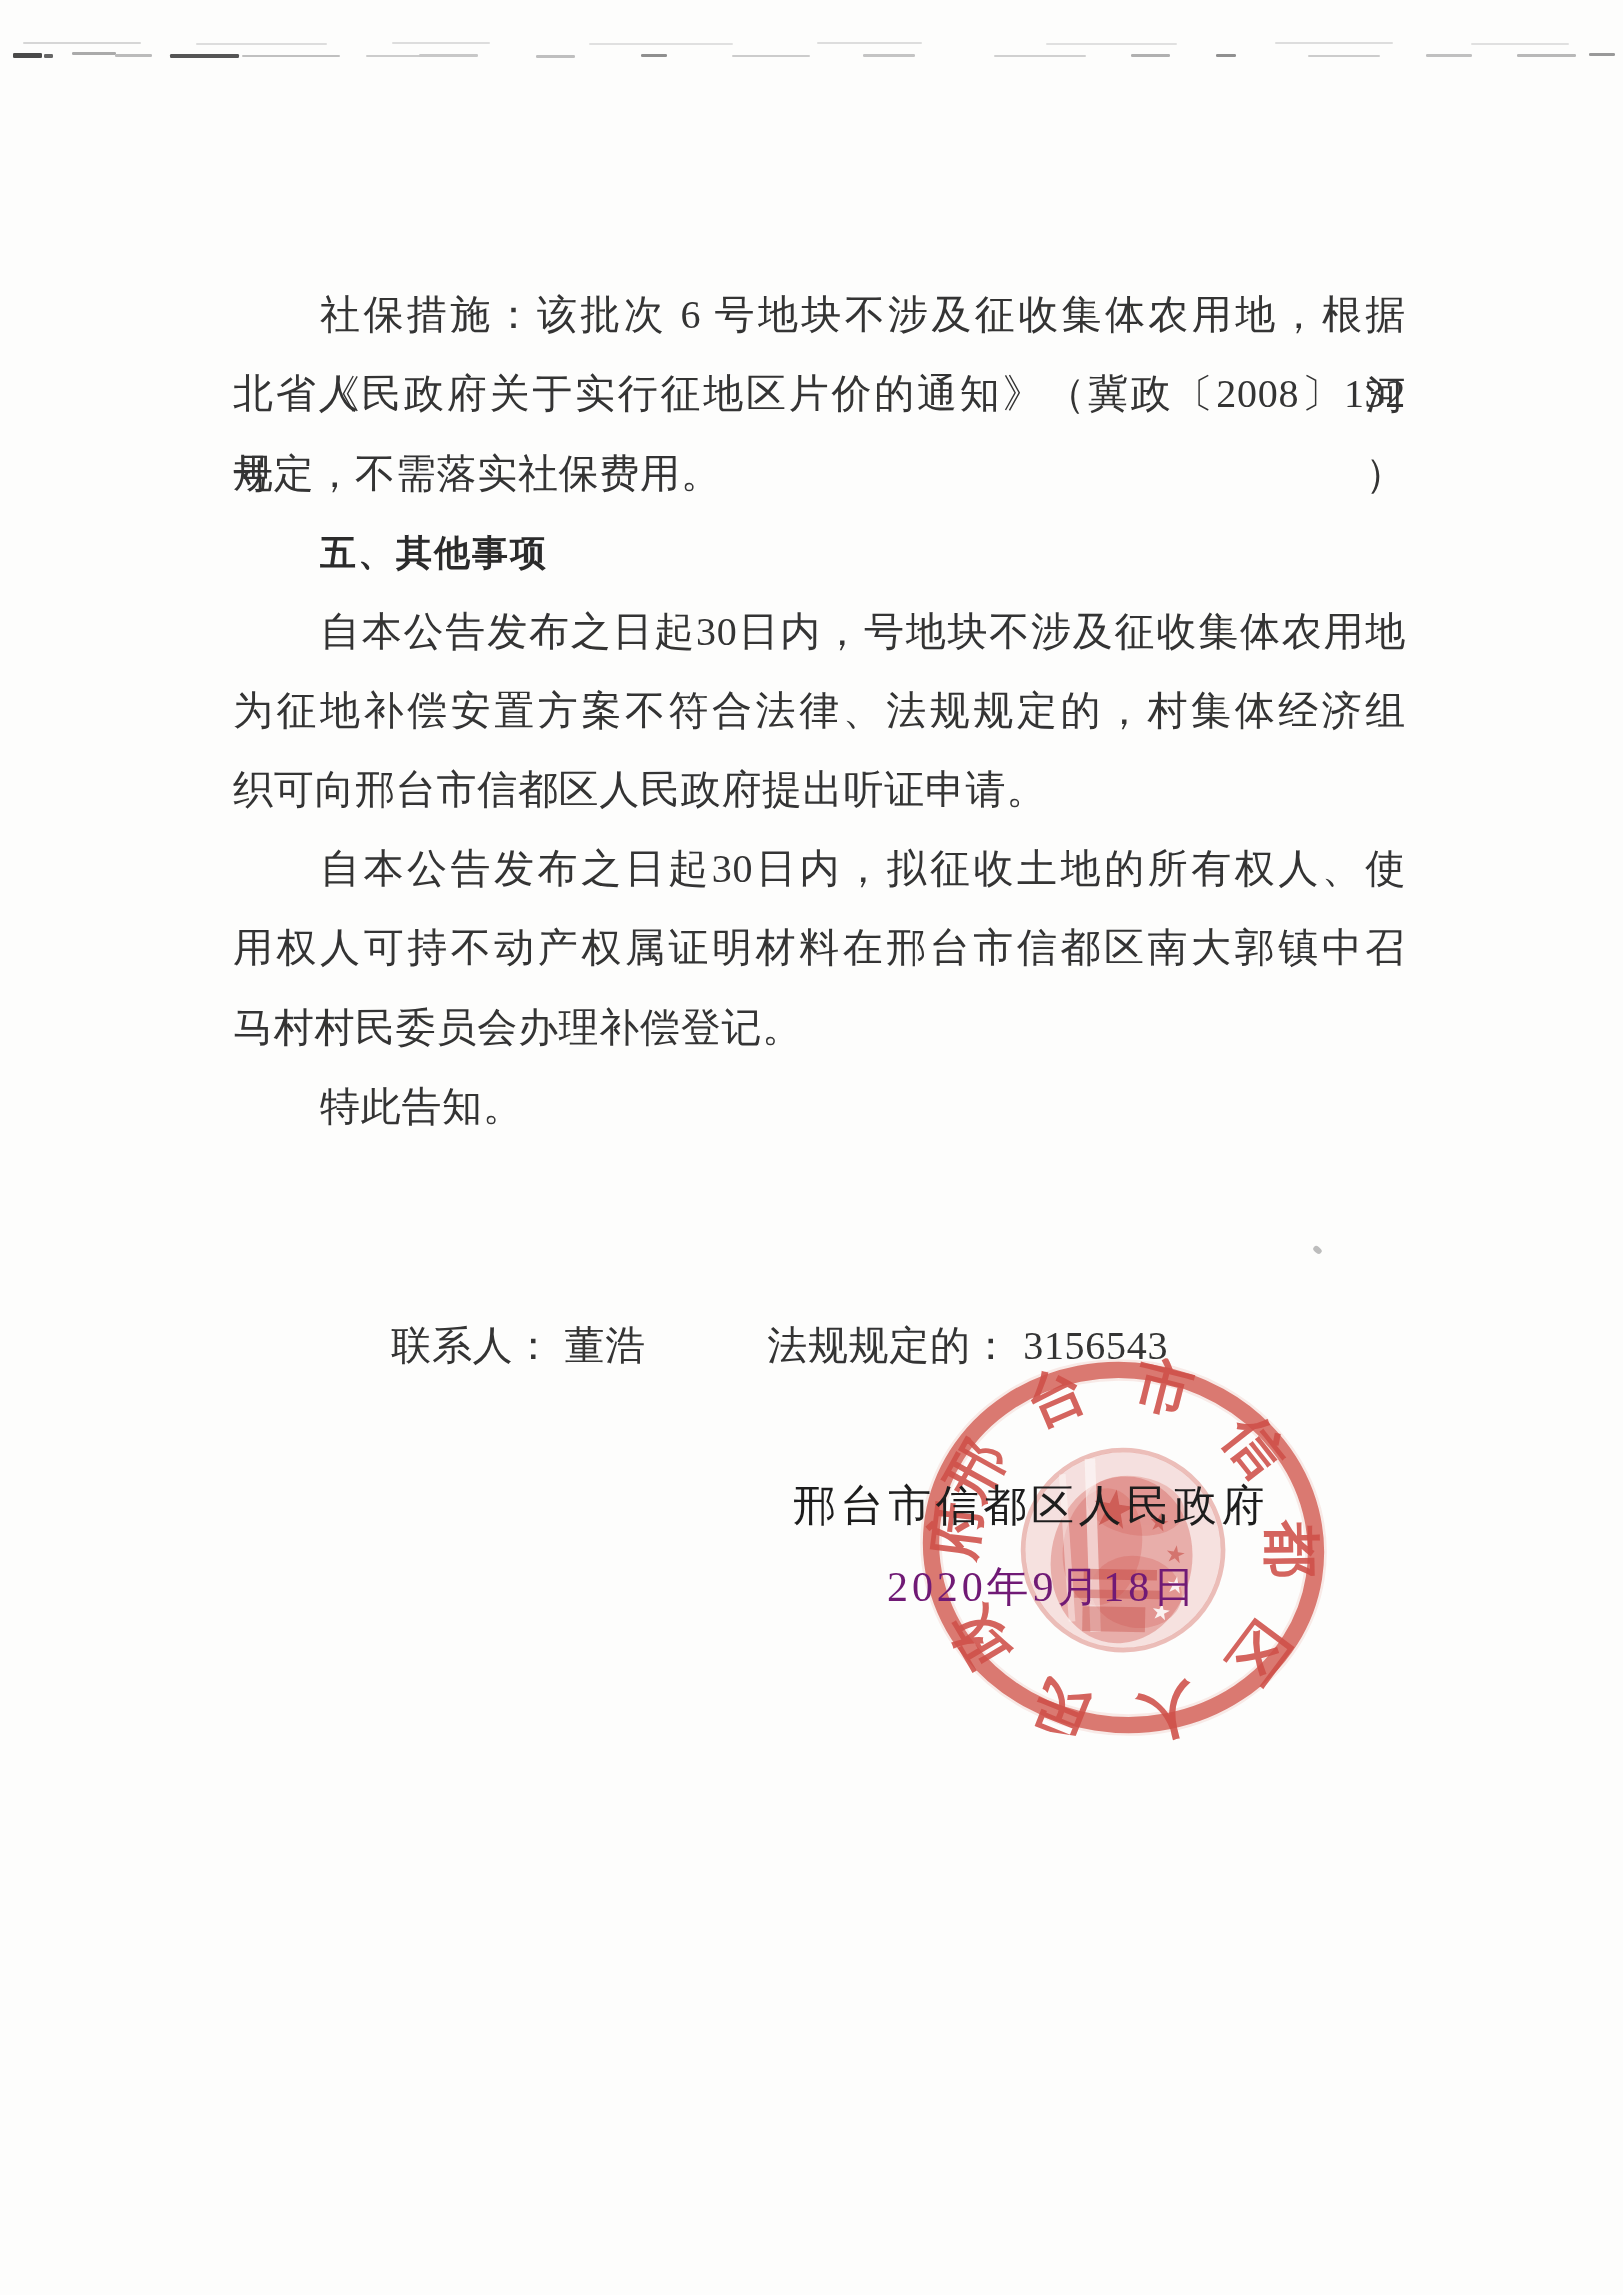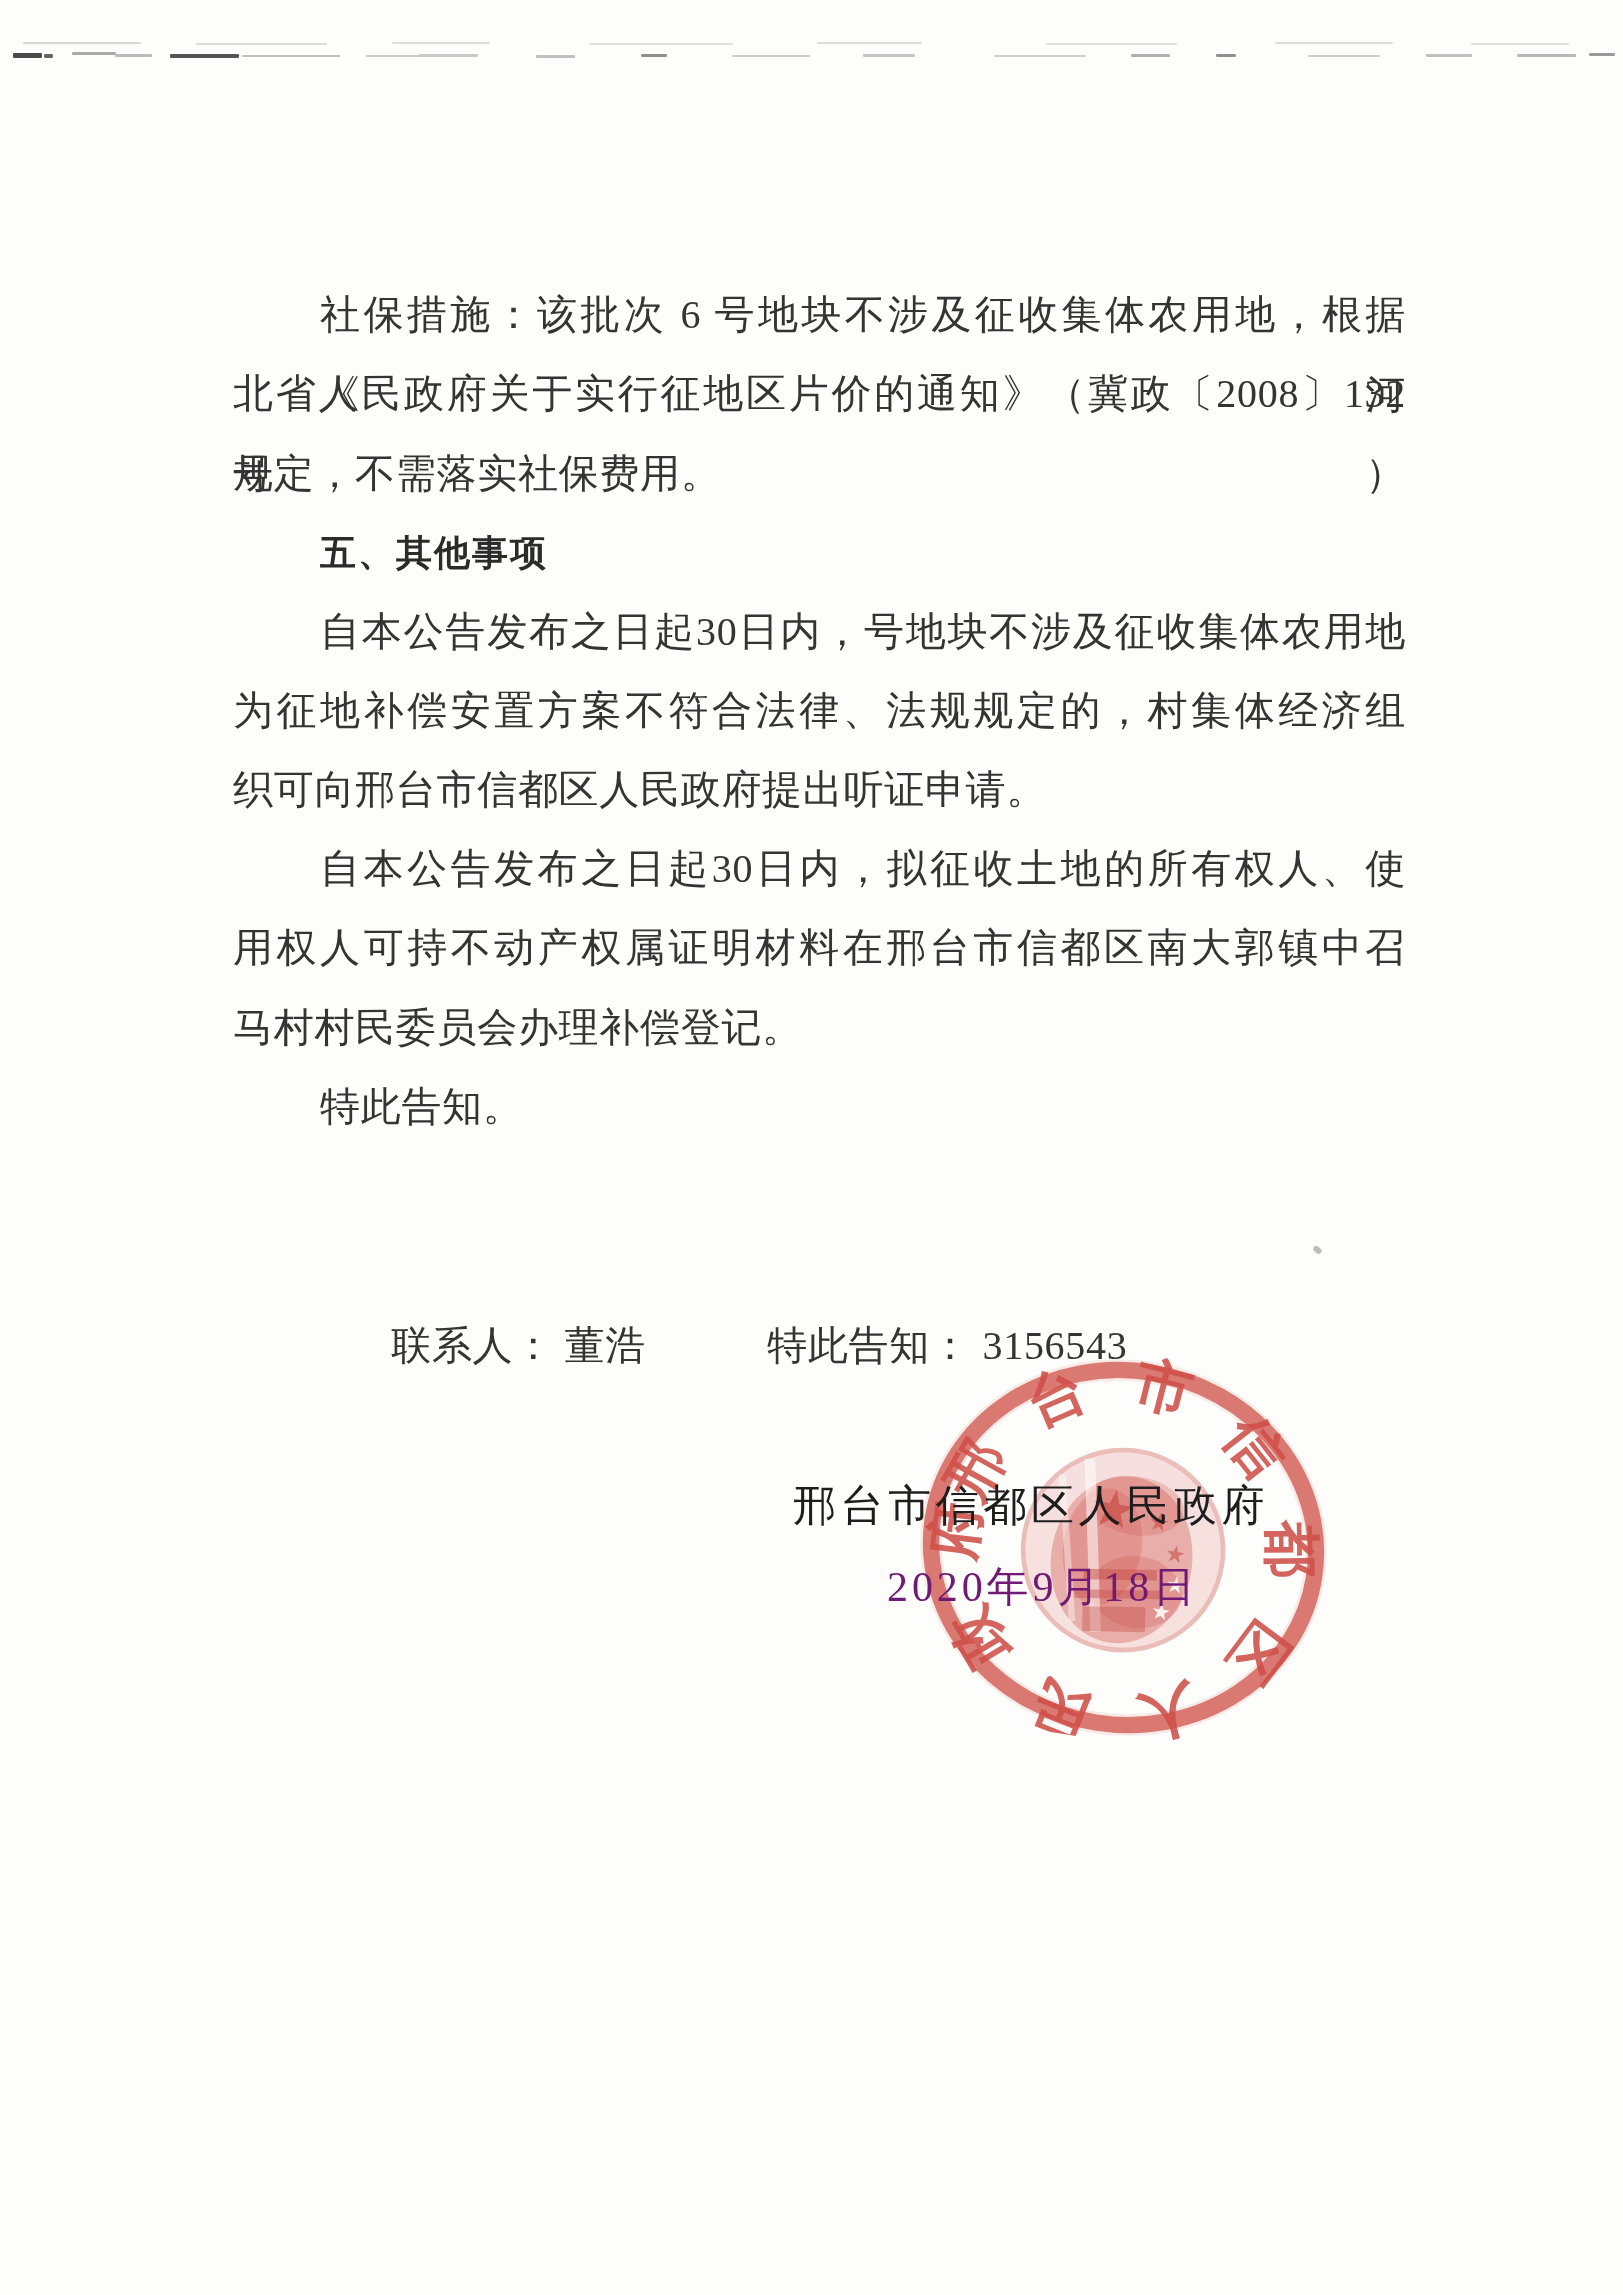--- a/index.html
+++ b/index.html
@@ -97,21 +97,21 @@
   <div class="line full" style="top:988px">马村村民委员会办理补偿登记。</div>
   <div class="line full just w-full" style="top:908px">用权人可持不动产权属证明材料在邢台市信都区南大郭镇中召</div>
 
   <div class="line ind" style="top:1067px">特此告知。</div>
 
   <div class="line contact-line" style="top:1226px">
     <span style="position:absolute;left:315px;top:0;">
       <span>联系人：</span><span class="contact-name">董浩</span>
     </span>
     <span class="contact-phone-group">
-      <span>特此告知：</span><span class="contact-phone-number">3156543</span>
+      <span>法规规定的：</span><span class="contact-phone-number">3156543</span>
     </span>
   </div>
 
   <div class="line signature" style="top:1466px">邢台市信都区人民政府</div>
   <div class="line dateline" style="top:1547px">2020年9月18日</div>
 
   <svg id="seal" viewBox="0 0 644 592" xmlns="http://www.w3.org/2000/svg">
 
     <ellipse cx="322" cy="296" rx="295" ry="271" fill="none" stroke="#d0544c" stroke-width="25" opacity="0.82"></ellipse>
     <ellipse cx="322" cy="296" rx="295" ry="271" fill="none" stroke="#e2938d" stroke-width="33" opacity="0.18"></ellipse>

